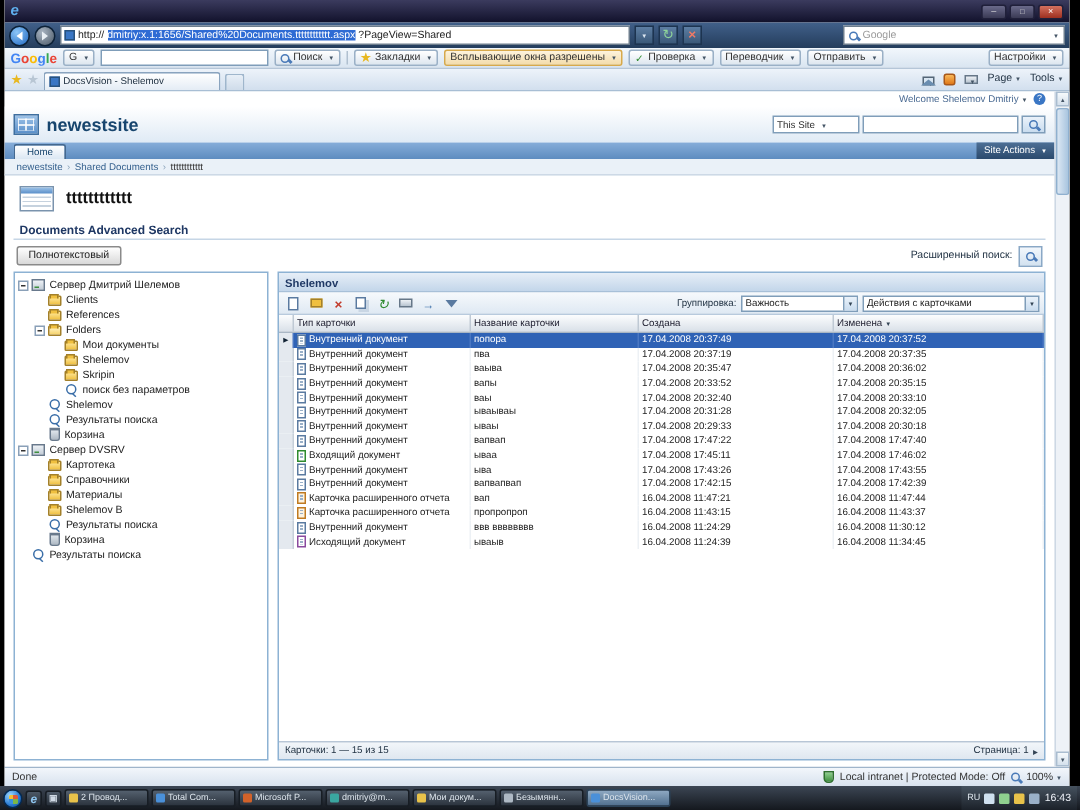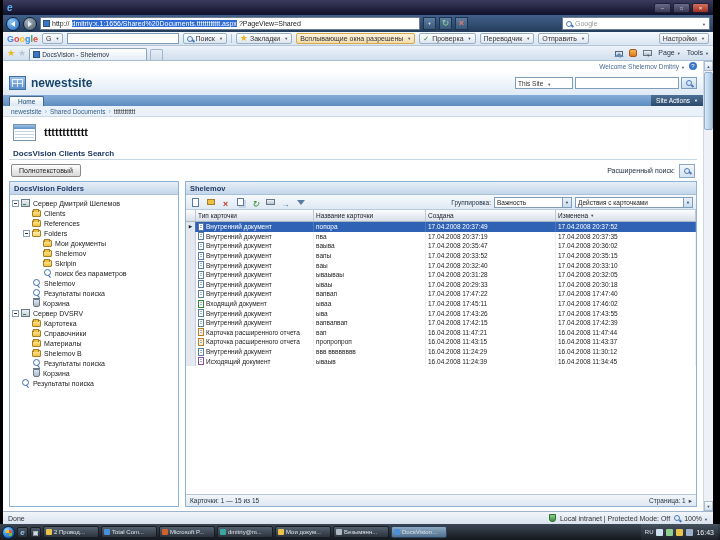--- a/index.html
+++ b/index.html
@@ -362,34 +362,33 @@
         <span class="crumb">newestsite</span>
             <span class="crumb">Shared Documents</span>
             <span class="crumb">tttttttttttt</span>
           </div>
 
         <div class="titlerow">
           <span class="doc-big-icon"></span>
           <span class="page-title">tttttttttttt</span>
         </div>
 
-        <div class="dvs-title">DocsVision Clients Search</div>
+        <div class="dvs-title">Documents Advanced Search</div>
         <div class="dvs-rule"></div>
         <div class="dvs-row">
           <span class="btn3d">Полнотекстовый</span>
           <span class="adv-label">Расширенный поиск:</span>
           <span class="adv-btn">
               <i class="mag"></i>
             </span>
         </div>
 
         <div class="panels">
 
           <div class="panel lpanel">
-            <div class="phead">DocsVision Folders</div>
             <div class="tree">
 
                 <div class="titem" data-level="0">
                   <span class="exp" data-exp="minus"></span>
                   <span class="ticon" data-icon="server"></span>
                   <span>Сервер Дмитрий Шелемов</span>
                 </div>
 
                 <div class="titem" data-level="1">
                   <span class="exp" data-exp="leaf"></span>

